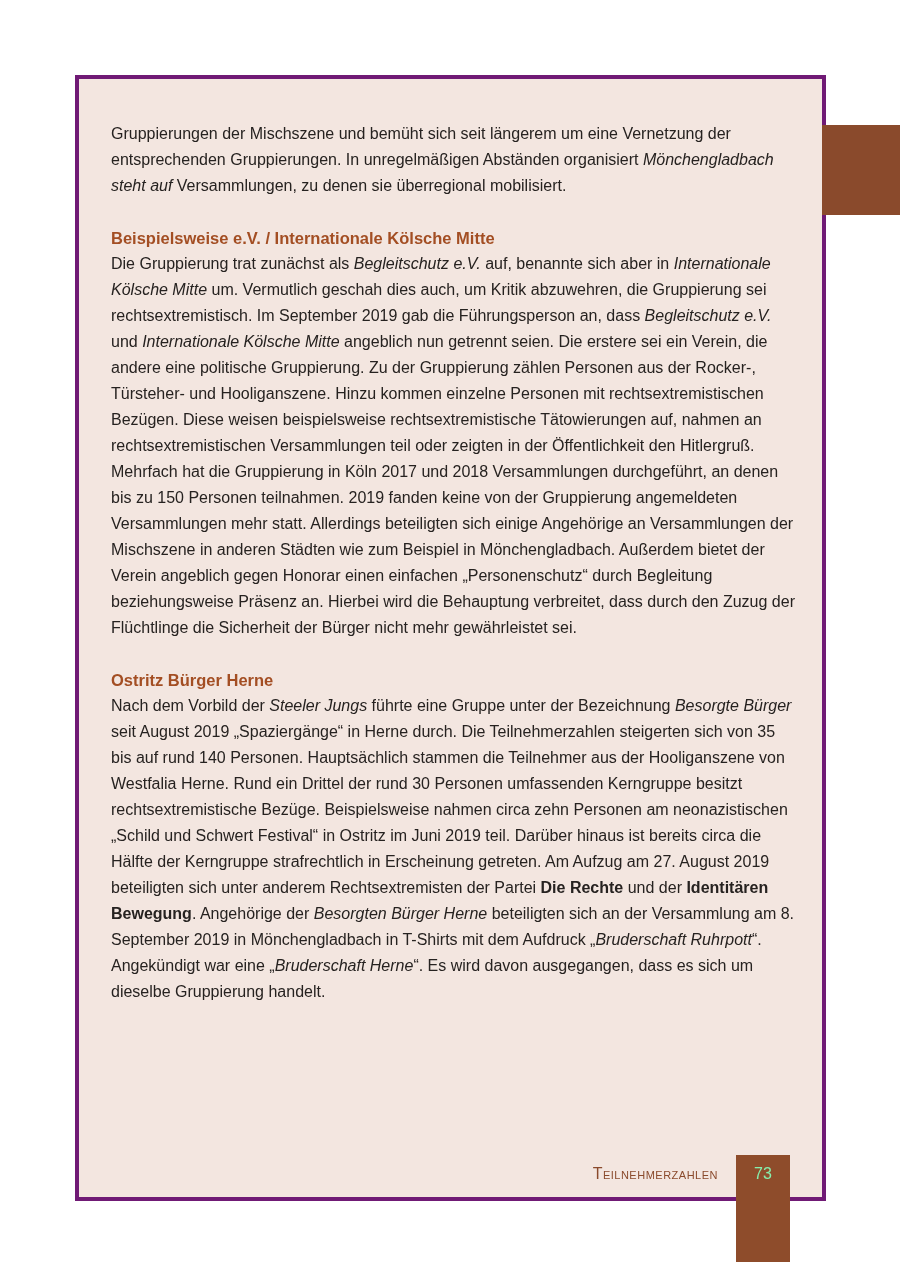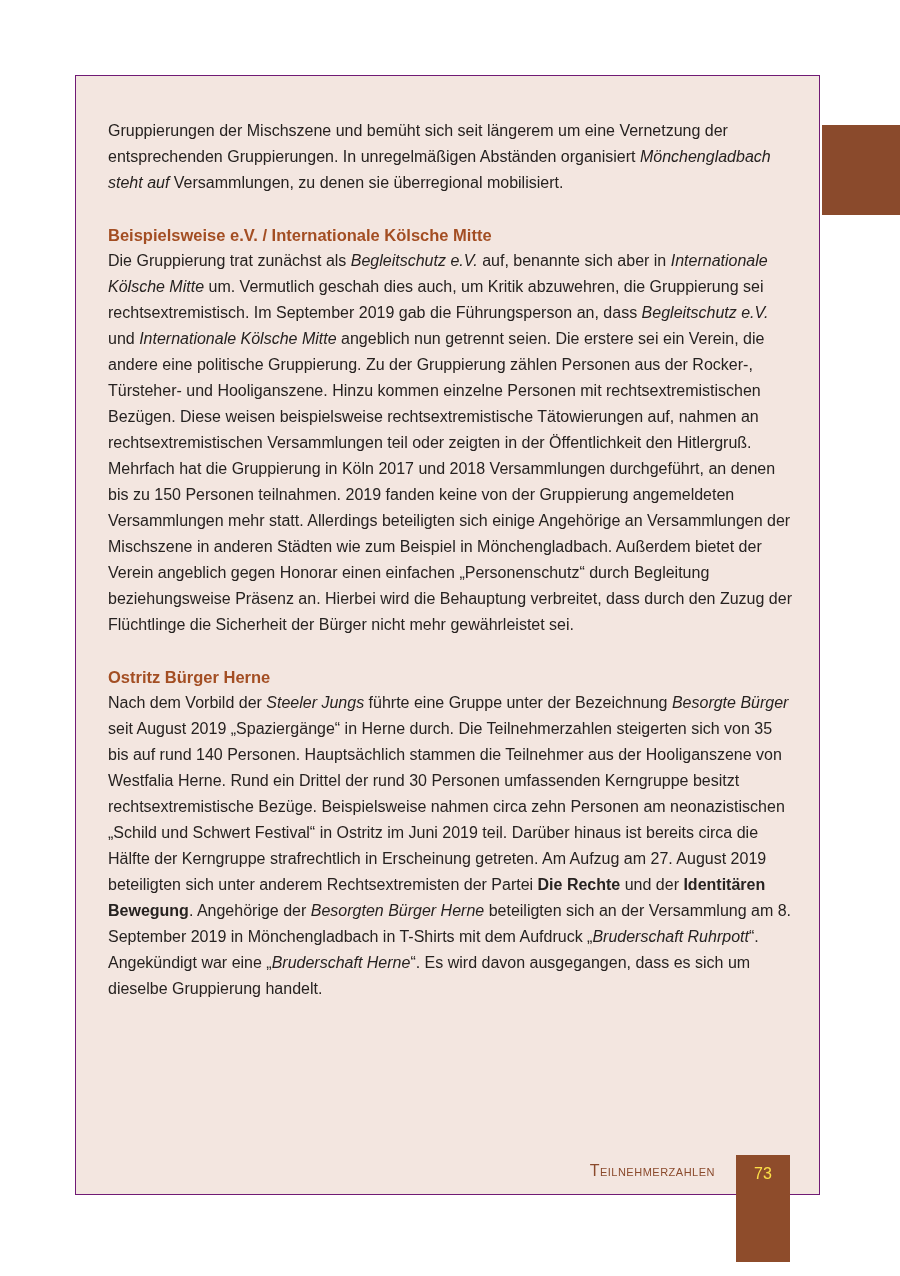--- a/index.html
+++ b/index.html
@@ -15,21 +15,21 @@
     background: #ffffff;
     overflow: hidden;
   }
   .content-box {
     position: absolute;
     left: 75px;
     top: 75px;
     width: 743px;
     height: 1118px;
     background: #f3e6e0;
-    border: 1px solid #701a75;
+    border: 4px solid #701a75;
     box-sizing: content-box;
     z-index: 1;
   }
   .chapter-tab {
     position: absolute;
     left: 822px;
     top: 125px;
     width: 78px;
     height: 90px;
     background: #8a4a2c;
@@ -74,21 +74,21 @@
     height: 107px;
     background: #8e4c2b;
     z-index: 4;
   }
   .pagenum-square .num {
     display: block;
     width: 100%;
     text-align: center;
     margin-top: 10px;
     font-size: 16px;
-    color: #fde047;
+    color: #86efac;
   }
   .bottom-caption {
     position: absolute;
     left: 76px;
     top: 1222px;
     font-size: 13.5px;
     color: #8d4a2c;
     z-index: 2;
   }
 </style>

